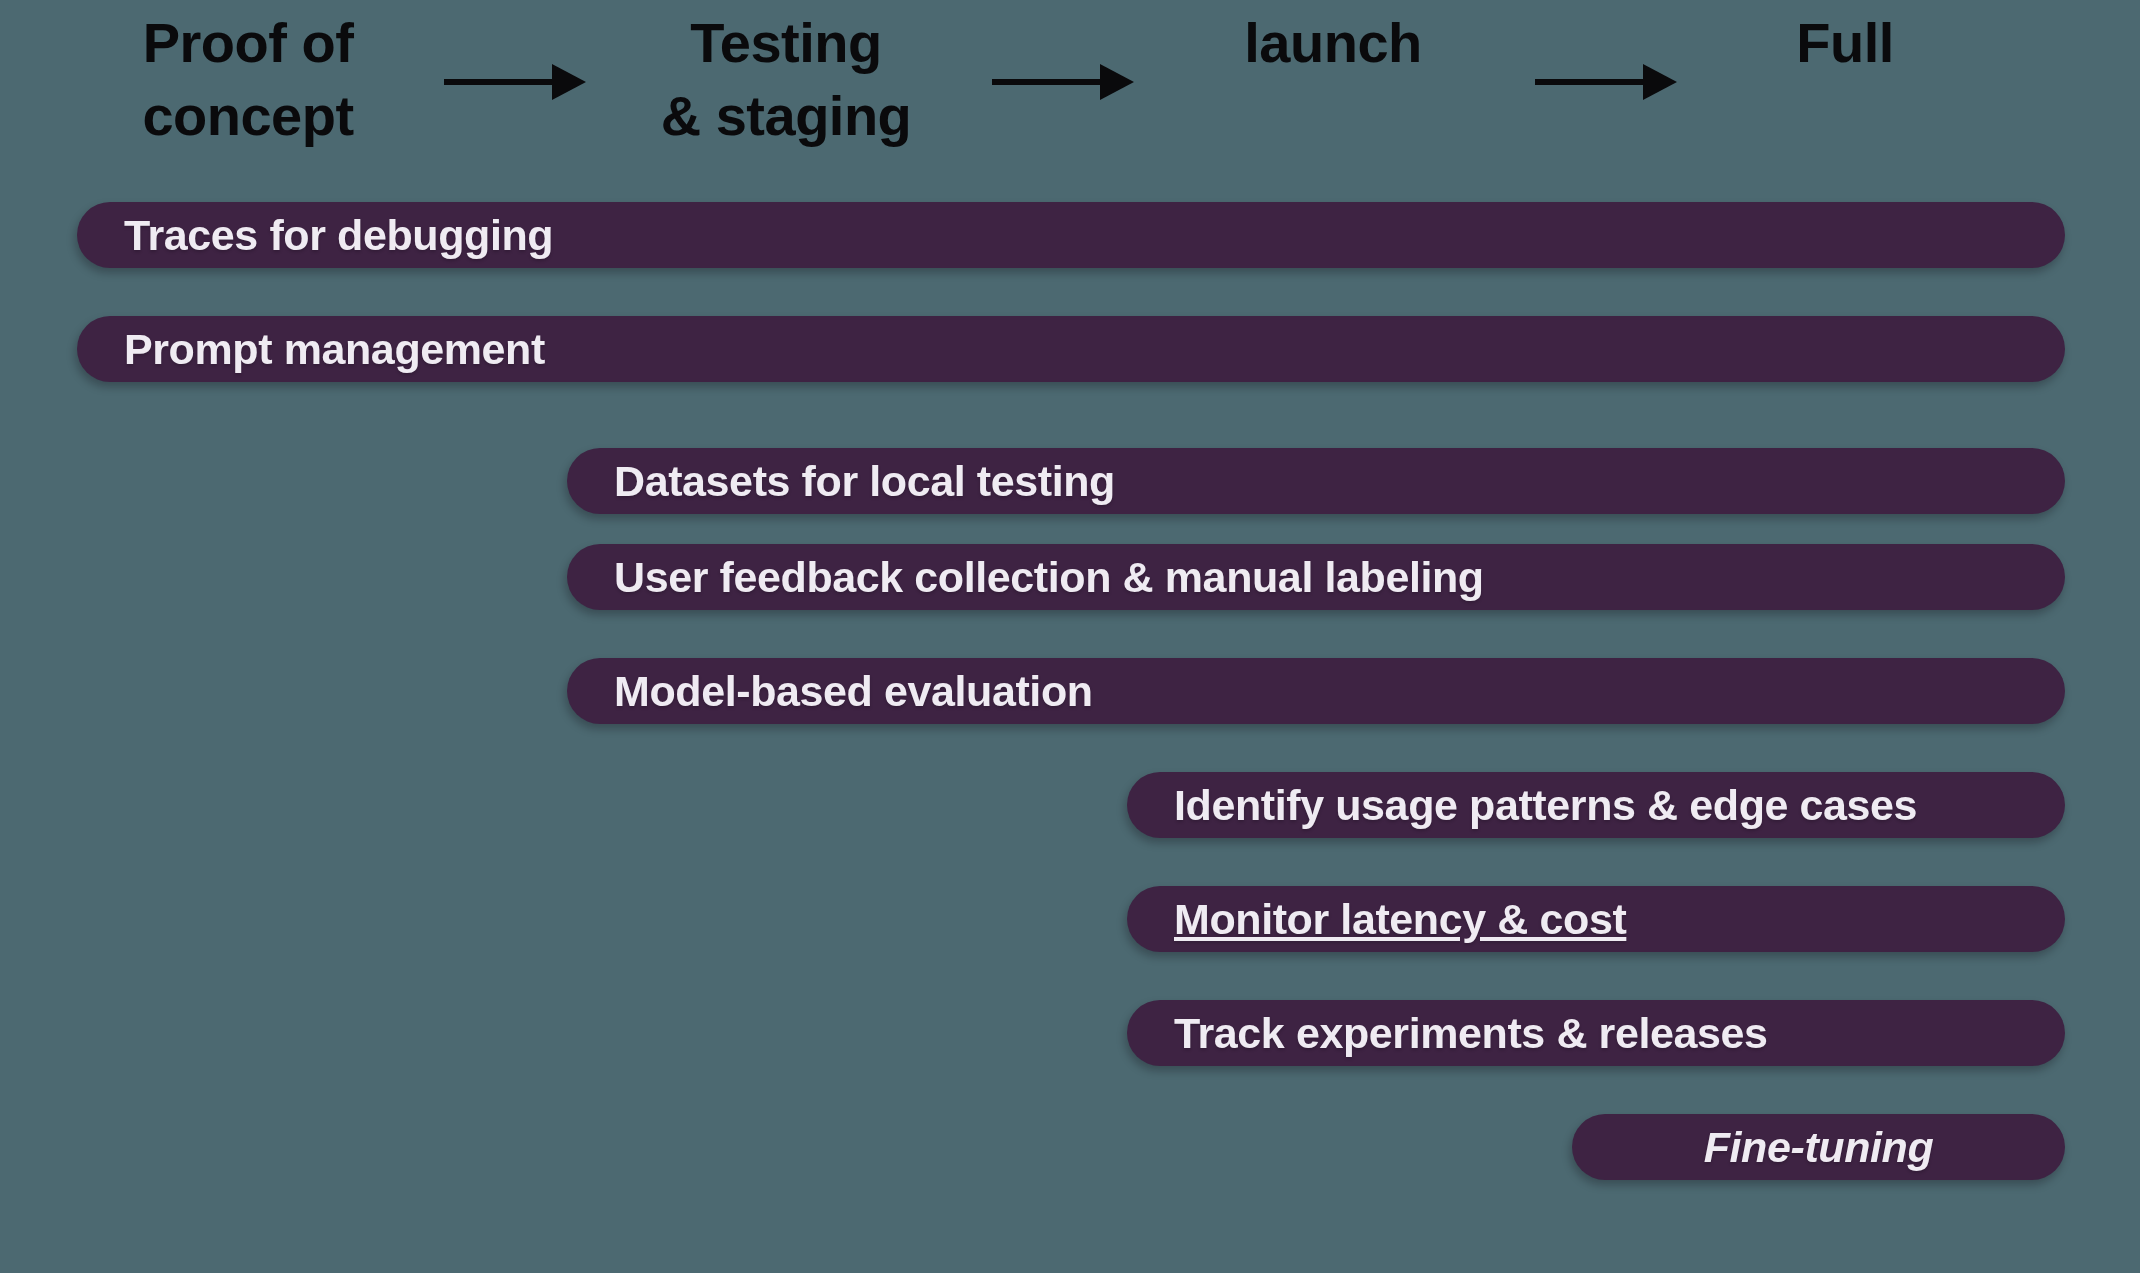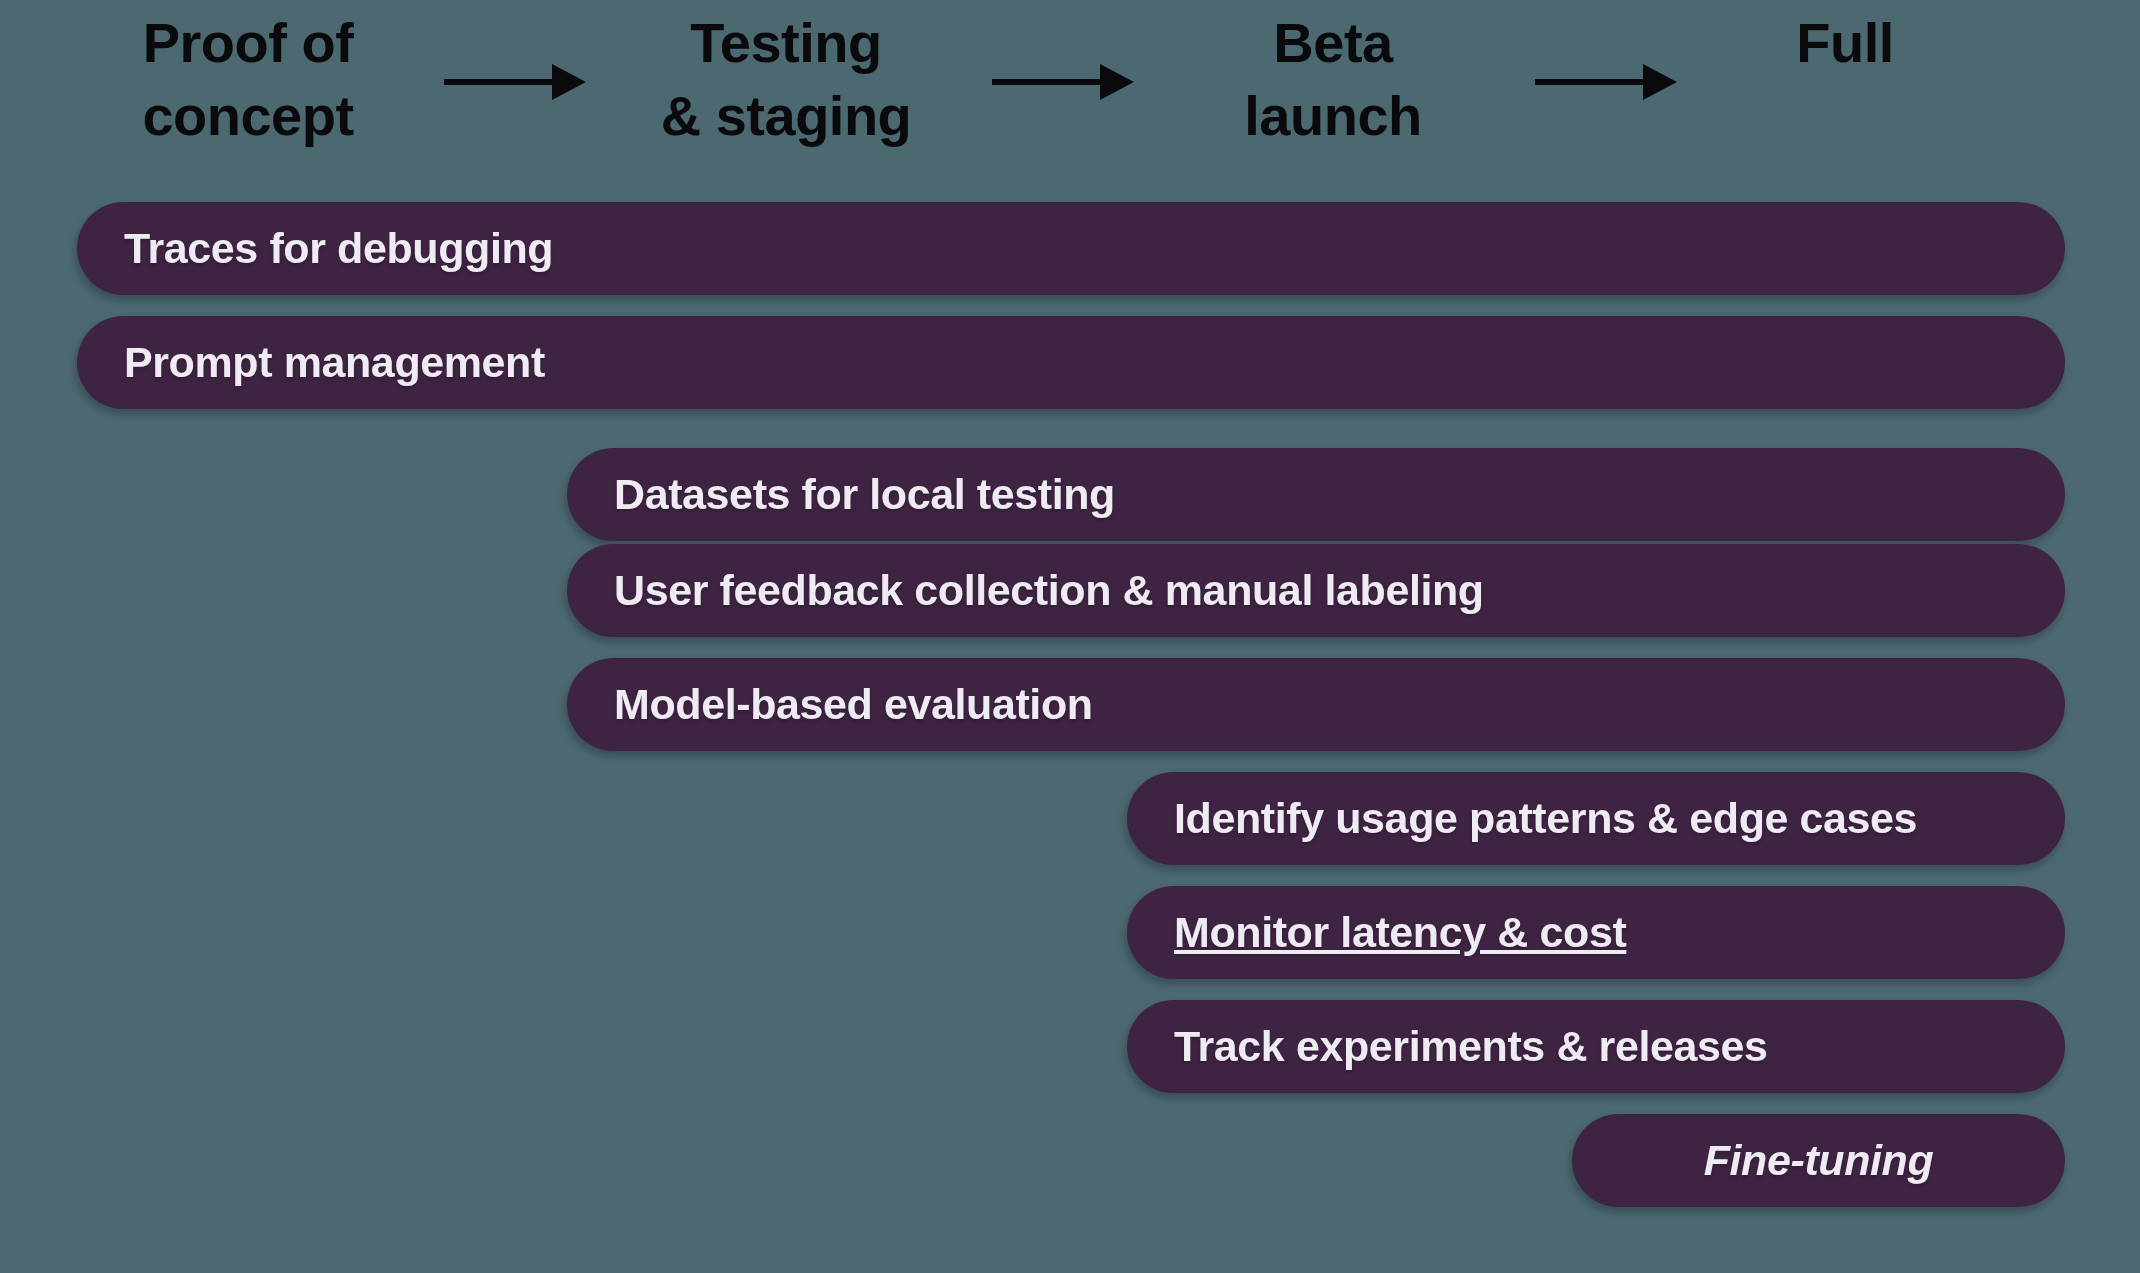--- a/index.html
+++ b/index.html
@@ -39,21 +39,21 @@
     top:60px;
     color:var(--heading-text);
   }
   .arrow.a0{left:442px;}
   .arrow.a1{left:990px;}
   .arrow.a2{left:1533px;}
   
   .bar{
     position:absolute;
     right:75px;
-    height:93px;
+    height:66px;
     border-radius:47px;
     background:var(--bar);
     color:var(--bar-text);
     display:flex;
     align-items:center;
     font-size:43px;
     font-weight:bold;
     letter-spacing:-0.4px;
     padding-left:47px;
     box-shadow:-2px 5px 9px rgba(12,6,16,0.28);
@@ -84,21 +84,20 @@
 
   <div class="stage s0">
     <div>Proof of</div>
     <div>concept</div>
   </div>
   <div class="stage s1">
     <div>Testing</div>
     <div>&amp; staging</div>
   </div>
   <div class="stage s2">
-    <div>Beta</div>
     <div>launch</div>
   </div>
   <div class="stage s3">
     <div>Full</div>
   </div>
 
   <svg class="arrow a0" width="146" height="44" viewBox="0 0 146 44" aria-hidden="true">
     <line x1="2" y1="22" x2="116" y2="22" stroke="currentColor" stroke-width="6"></line>
     <polygon points="110,4 110,40 144,22" fill="currentColor"></polygon>
   </svg>

